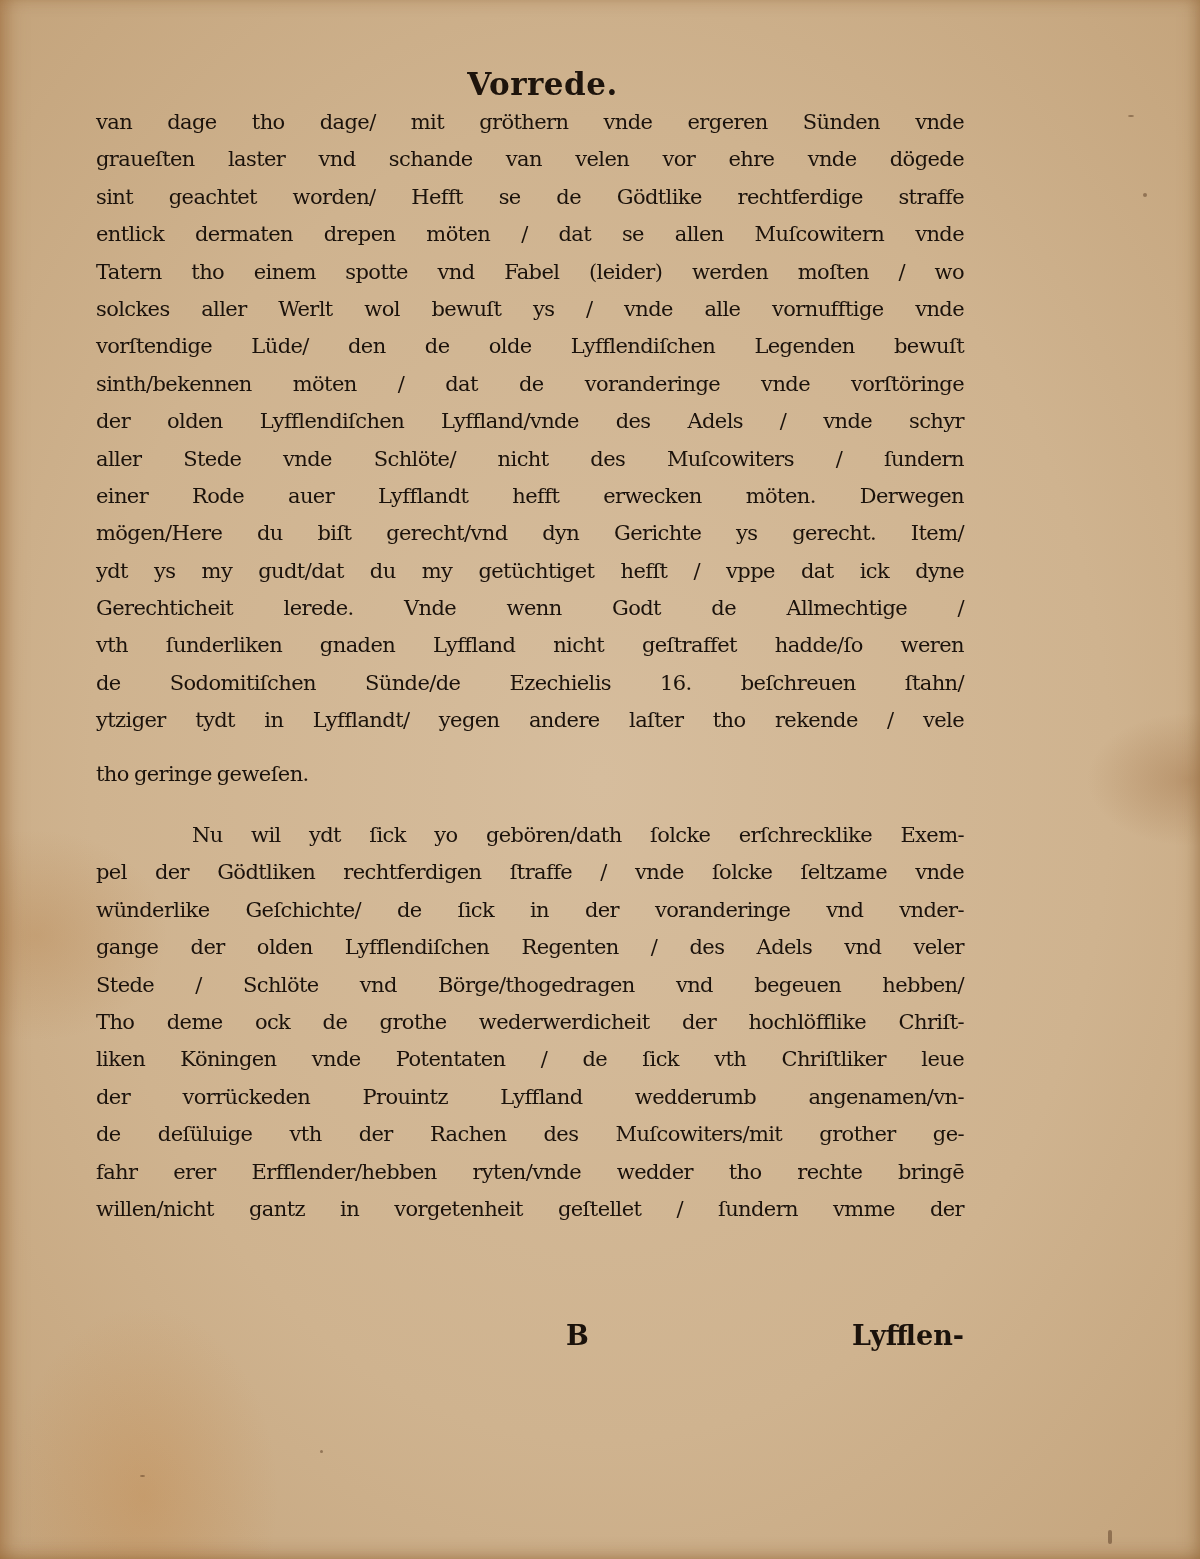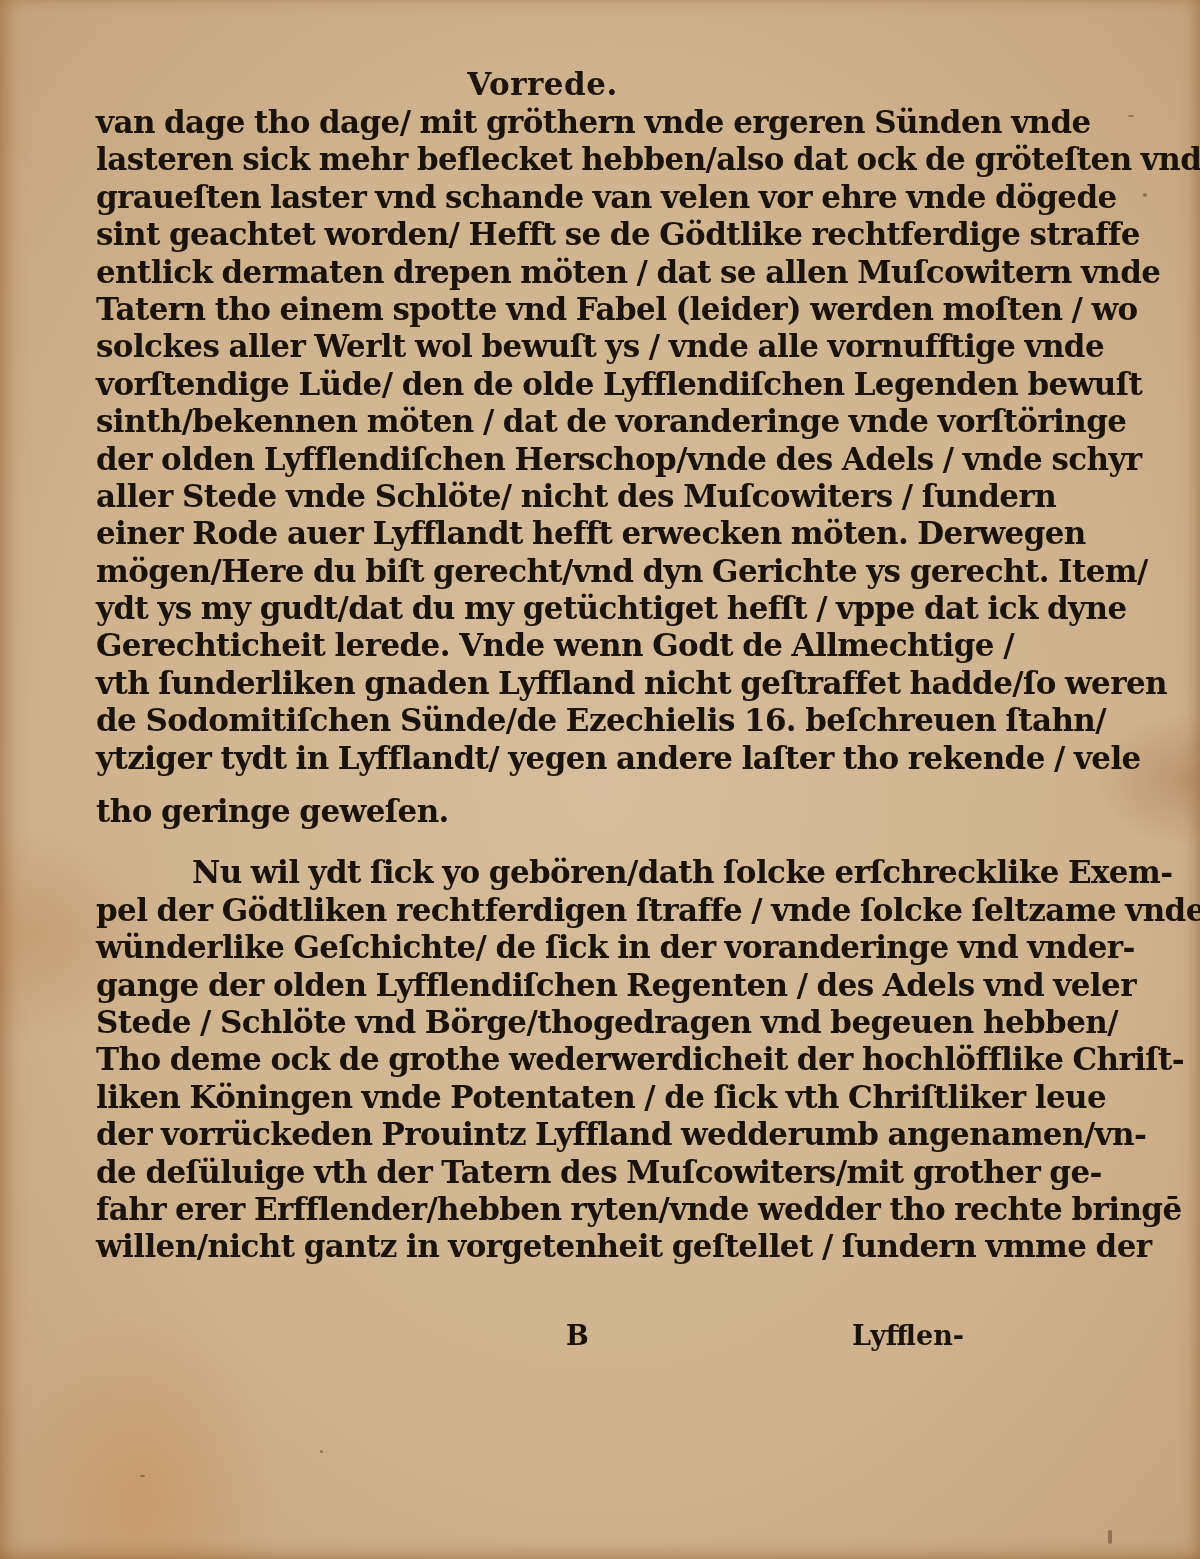--- a/index.html
+++ b/index.html
@@ -39,22 +39,22 @@
       position: absolute;
       top: 104px;
       left: 96px;
       width: 868px;
     }
     .line {
       display: block;
       height: 37.4px;
       line-height: 37.4px;
       font-family: "DejaVu Serif", serif;
-      font-weight: bold;
-      font-size: 31px;
+      font-weight: normal;
+      font-size: 21px;
       color: #1b120b;
       white-space: nowrap;
       text-align: justify;
       text-align-last: justify;
       letter-spacing: -0.6px;
       word-spacing: -1px;
     }
     .line.last {
       text-align-last: left;
       margin-top: 16px;
@@ -92,47 +92,46 @@
   </style>
 </head>
 <body>
 
 <div class="page">
 
   <div class="header">Vorrede.</div>
 
   <div class="body-text" id="body-text">
     <span class="line">van dage tho dage/ mit gröthern vnde ergeren Sünden vnde</span>
-    <span class="line">lasteren sick mehr beflecket hebben/also dat ock de gröteſten vnde</span>
     <span class="line">graueſten laster vnd schande van velen vor ehre vnde dögede</span>
     <span class="line">sint geachtet worden/ Hefft se de Gödtlike rechtferdige straffe</span>
     <span class="line">entlick dermaten drepen möten / dat se allen Muſcowitern vnde</span>
     <span class="line">Tatern tho einem spotte vnd Fabel (leider) werden moſten / wo</span>
     <span class="line">solckes aller Werlt wol bewuſt ys / vnde alle vornufftige vnde</span>
     <span class="line">vorſtendige Lüde/ den de olde Lyfflendiſchen Legenden bewuſt</span>
     <span class="line">sinth/bekennen möten / dat de voranderinge vnde vorſtöringe</span>
-    <span class="line">der olden Lyfflendiſchen Herschop/vnde des Adels / vnde schyr</span>
+    <span class="line">der olden Lyfflendiſchen Lyffland/vnde des Adels / vnde schyr</span>
     <span class="line">aller Stede vnde Schlöte/ nicht des Muſcowiters / ſundern</span>
     <span class="line">einer Rode auer Lyfflandt hefft erwecken möten.   Derwegen</span>
     <span class="line">mögen/Here du biſt gerecht/vnd dyn Gerichte ys gerecht. Item/</span>
     <span class="line">ydt ys my gudt/dat du my getüchtiget hefſt / vppe dat ick dyne</span>
     <span class="line">Gerechticheit lerede.    Vnde wenn Godt de Allmechtige /</span>
     <span class="line">vth ſunderliken gnaden Lyffland nicht geſtraffet hadde/ſo weren</span>
     <span class="line">de Sodomitiſchen Sünde/de Ezechielis 16. beſchreuen ſtahn/</span>
     <span class="line">ytziger tydt in Lyfflandt/ yegen andere laſter tho rekende / vele</span>
     <span class="line last">tho geringe geweſen.</span>
     <span class="line indent">Nu wil ydt ſick yo gebören/dath ſolcke erſchrecklike Exem-</span>
     <span class="line">pel der Gödtliken rechtferdigen ſtraffe / vnde ſolcke ſeltzame vnde</span>
     <span class="line">wünderlike Geſchichte/ de ſick in der voranderinge vnd vnder-</span>
     <span class="line">gange der olden Lyfflendiſchen Regenten / des Adels vnd veler</span>
     <span class="line">Stede / Schlöte vnd Börge/thogedragen vnd begeuen hebben/</span>
     <span class="line">Tho deme ock de grothe wederwerdicheit der hochlöfflike Chriſt-</span>
     <span class="line">liken Köningen vnde Potentaten / de ſick vth Chriſtliker leue</span>
     <span class="line">der vorrückeden Prouintz Lyffland wedderumb angenamen/vn-</span>
-    <span class="line">de deſüluige vth der Tatern des Muſcowiters/mit grother ge-</span>
+    <span class="line">de deſüluige vth der Rachen des Muſcowiters/mit grother ge-</span>
     <span class="line">fahr erer Erfflender/hebben ryten/vnde wedder tho rechte bringē</span>
     <span class="line">willen/nicht gantz in vorgetenheit geſtellet / ſundern vmme der</span>
   </div>
 
   <div class="footer">
     <span class="signature">B</span>
     <span class="catchword">Lyfflen-</span>
   </div>
 
   <span class="speck" style="left:1143px;top:193px;width:4px;height:4px;"></span>

